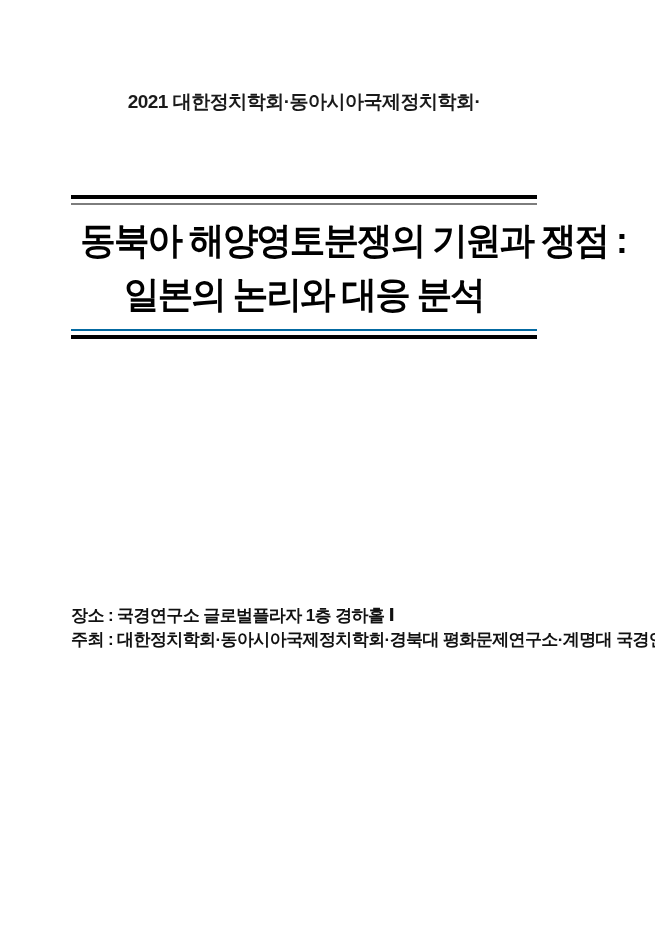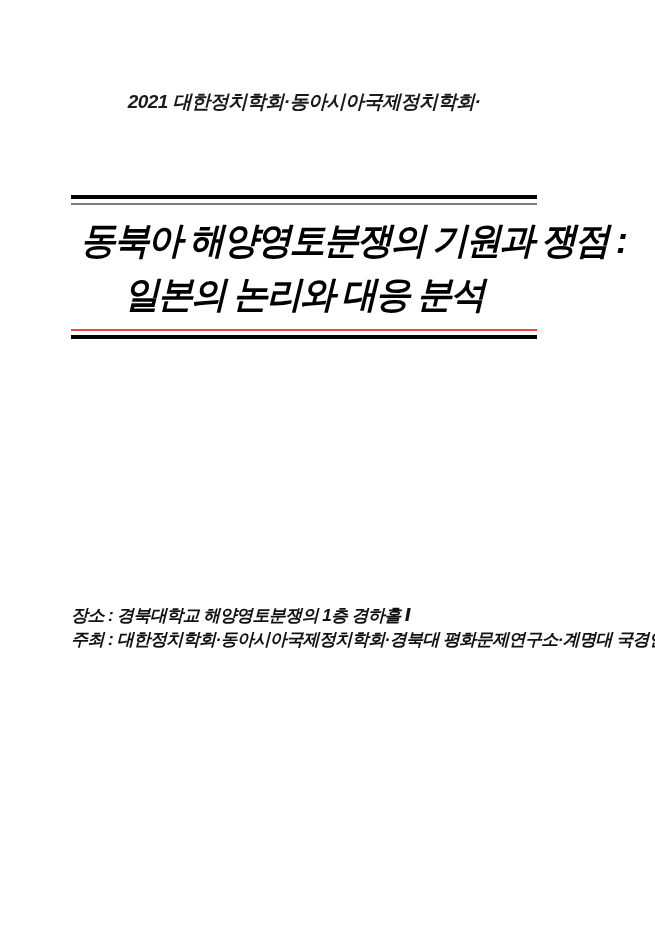--- a/index.html
+++ b/index.html
@@ -8,21 +8,20 @@
     background: #ffffff;
   }
   .page {
     position: relative;
     width: 655px;
     height: 926px;
     background: #ffffff;
     color: #000000;
     font-family: "Liberation Sans", "DejaVu Sans", sans-serif;
     overflow: hidden;
-    font-style: italic;
   }
   
   .conf-header {
     position: absolute;
     top: 87px;
     left: 71px;
     width: 466px;
     text-align: center;
     font-size: 19px;
     font-weight: 700;
@@ -35,21 +34,21 @@
     position: absolute;
     top: 195px;
     left: 71px;
     width: 466px;
     border-top: 4px solid #000000;
     border-bottom: 4px solid #000000;
     padding: 4px 0;
   }
   .title-inner {
     border-top: 2px solid #7d7d7d;
-    border-bottom: 2px solid #ef4444;
+    border-bottom: 2px solid #0369a1;
     padding: 9px 0 7px;
   }
   .doc-title {
     margin: 0;
     text-align: center;
     font-size: 37px;
     line-height: 54px;
     font-weight: 900;
     letter-spacing: -2px;
     color: #000000;
@@ -85,17 +84,17 @@
   <section class="title-block">
     <div class="title-inner">
       <h1 class="doc-title">
         <span>동북아 해양영토분쟁의 기원과 쟁점 :</span><br>
         <span>일본의 논리와 대응 분석</span>
       </h1>
     </div>
   </section>
 
   <section class="details">
-    <div class="detail-row">장소 : 경북대학교 해양영토분쟁의 1층 경하홀 Ⅰ</div>
+    <div class="detail-row">장소 : 국경연구소 글로벌플라자 1층 경하홀 Ⅰ</div>
     <div class="detail-row">주최 : 대한정치학회·동아시아국제정치학회·경북대 평화문제연구소·계명대 국경연구소</div>
   </section>
 
 </div>
 
 </body></html>

